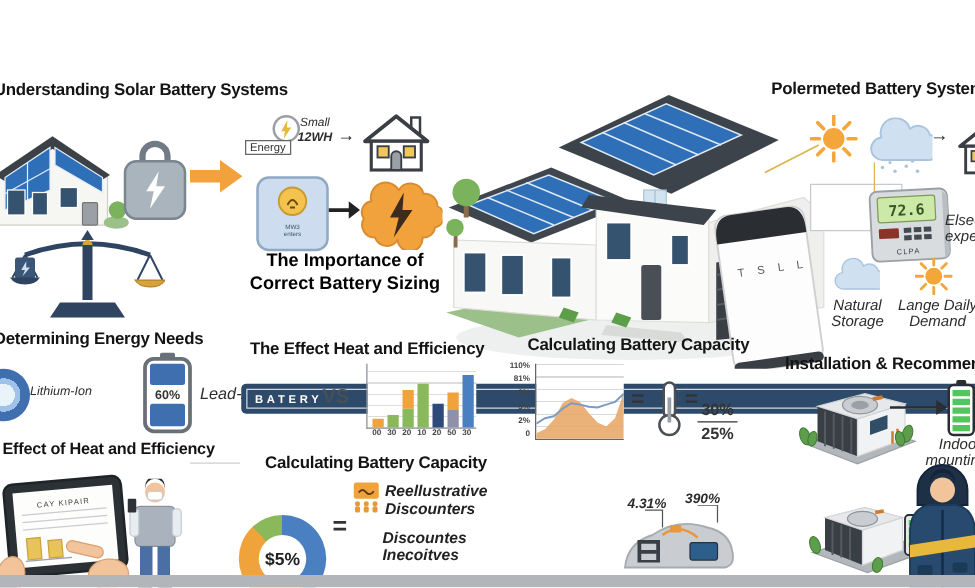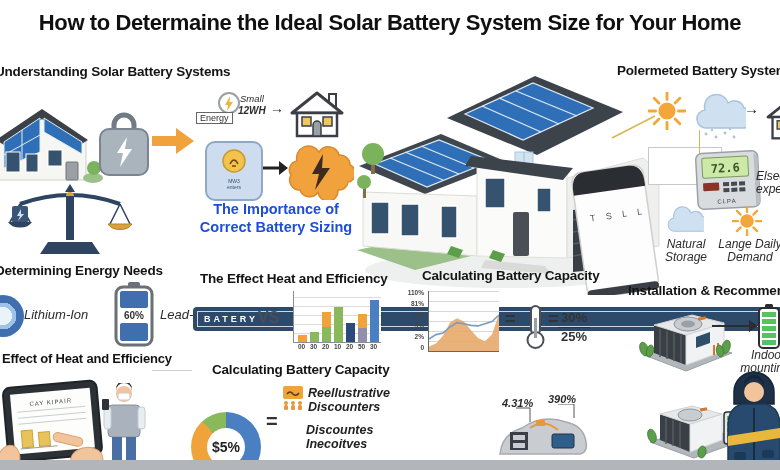--- a/index.html
+++ b/index.html
@@ -3,21 +3,21 @@
 <meta charset="utf-8">
 <style>
   html,body{margin:0;padding:0;background:#fff;}
   .canvas{position:relative;width:780px;height:470px;overflow:hidden;background:#ffffff;
           font-family:"Liberation Sans",sans-serif;color:#1a1a1a;}
   .abs{position:absolute;}
   .title{width:780px;text-align:center;top:10px;left:0;font-size:22px;font-weight:bold;
          letter-spacing:-0.4px;color:#101010;}
   .h{font-weight:bold;color:#141414;white-space:nowrap;font-size:13.5px;letter-spacing:-0.2px;}
   .lbl{color:#2c2c2c;line-height:1.12;font-style:italic;}
-  .cap{font-weight:bold;font-size:14.5px;color:#1d4ed8;text-align:center;line-height:1.25;}
+  .cap{font-weight:bold;font-size:14.5px;color:#000000;text-align:center;line-height:1.25;}
   .eq{font-weight:bold;color:#333;}
   
   .bar-plot{width:88px;height:52px;border-left:1px solid #8a8f94;border-bottom:1px solid #8a8f94;
             background:repeating-linear-gradient(to top,#fff 0 8px,#ddd 8px 9px);
             display:flex;align-items:flex-end;gap:3px;padding-left:4px;box-sizing:border-box;}
   .bar-stack{display:flex;flex-direction:column-reverse;width:9px;height:100%;justify-content:flex-start;}
   .bar-xlabels{display:flex;gap:3px;padding-left:4px;font-size:6.5px;color:#444;font-weight:bold;}
   .bar-xlabels span{width:9px;text-align:center;}
   
   .area-yticks{display:flex;flex-direction:column;justify-content:space-between;height:62px;width:22px;
@@ -40,21 +40,20 @@
   .yline .tip{position:absolute;bottom:-5px;left:-4px;width:0;height:0;
               border-left:4px solid transparent;border-right:4px solid transparent;border-top:5px solid #d8b74e;}
   .divider{background:#cfcfcf;height:1px;}
   .graybar{left:0;right:0;bottom:0;height:10px;background:#b2b6ba;}
 </style>
 </head>
 <body>
 
 <div class="canvas">
 
-  <div class="abs title">How to Determaine the Ideal Solar Battery System Size for Your Home</div>
 
   <div class="abs h" style="left:-5px;top:64px;">Understanding Solar Battery Systems</div>
 
   <div class="abs" style="left:-4px;top:92px;">
     <svg width="118" height="96" viewBox="0 0 118 96">
       <polygon points="2,48 46,20 90,48 90,88 2,88" fill="#f6f6f3" stroke="#cfcfca" stroke-width="1"></polygon>
       <polygon points="0,48 46,17 92,48 84,53 46,27 8,53" fill="#3c4148"></polygon>
       <polygon points="8,50 44,26 44,60 8,76" fill="#2f6fb8" stroke="#e4edf7" stroke-width="1"></polygon>
       <line x1="8" y1="63" x2="44" y2="43" stroke="#e4edf7"></line>
         <line x1="26" y1="38" x2="26" y2="68" stroke="#e4edf7"></line>
@@ -311,21 +310,21 @@
   </div>
   <div class="abs lbl" style="left:716px;top:238px;font-size:12px;text-align:center;width:68px;">
     <div>Lange Daily</div>
     <div>Demand</div>
   </div>
 
   <div class="abs h" style="left:-5px;top:263px;">Determining Energy Needs</div>
 
   <div class="abs" style="left:-18px;top:295px;width:42px;height:42px;border-radius:50%;
        background:radial-gradient(circle,#eaf2fa 0 30%,#9fc2e8 30% 45%,#3f6fae 45% 100%);"></div>
-  <div class="abs lbl" style="left:24px;top:308px;font-size:13px;">Lithium-Ion</div>
+  <div class="abs lbl" style="left:24px;top:308px;font-size:10px;">Lithium-Ion</div>
 
   <div class="abs" style="left:112px;top:282px;">
     <svg width="44" height="66" viewBox="0 0 44 66">
       <rect x="16" y="0" width="12" height="6" rx="2" fill="#6a7077"></rect>
       <rect x="4" y="5" width="36" height="58" rx="7" fill="#fff" stroke="#6a7077" stroke-width="3"></rect>
       <rect x="8" y="9" width="28" height="17" rx="2" fill="#3f6fae"></rect>
       <rect x="8" y="41" width="28" height="18" rx="2" fill="#3f6fae"></rect>
       <text x="22" y="37" text-anchor="middle" font-size="10" font-weight="bold" fill="#333">60%</text>
     </svg>
   </div>
@@ -438,21 +437,21 @@
       <circle cx="12.5" cy="36" r="8" fill="#fff" stroke="#4a4f55" stroke-width="2"></circle>
       <line x1="12.5" y1="14" x2="12.5" y2="34" stroke="#9aa0a6" stroke-width="3"></line>
       <line x1="19" y1="9" x2="22" y2="9" stroke="#4a4f55"></line>
       <line x1="19" y1="15" x2="22" y2="15" stroke="#4a4f55"></line>
       <line x1="19" y1="21" x2="22" y2="21" stroke="#4a4f55"></line>
     </svg>
   </div>
 
   <div class="abs eq" style="left:548px;top:309px;font-size:18px;">=</div>
 
-  <div class="abs frac" style="left:558px;top:310px;width:32px;">
+  <div class="abs frac" style="left:558px;top:320px;width:32px;">
     <div>30%</div>
     <div class="bar"></div>
     <div>25%</div>
   </div>
 
   <div class="abs h" style="left:212px;top:362px;">Calculating Battery Capacity</div>
 
   <div class="abs donut" style="left: 191px; top: 388px; width: 70px; height: 70px; background: conic-gradient(rgb(74, 127, 193) 0%, rgb(74, 127, 193) 40%, rgb(240, 163, 58) 40%, rgb(240, 163, 58) 88%, rgb(138, 185, 92) 88%, rgb(138, 185, 92) 100%);">
     <div class="hole" style="width:38px;height:38px;font-size:14px;">$5%</div>
   </div>

